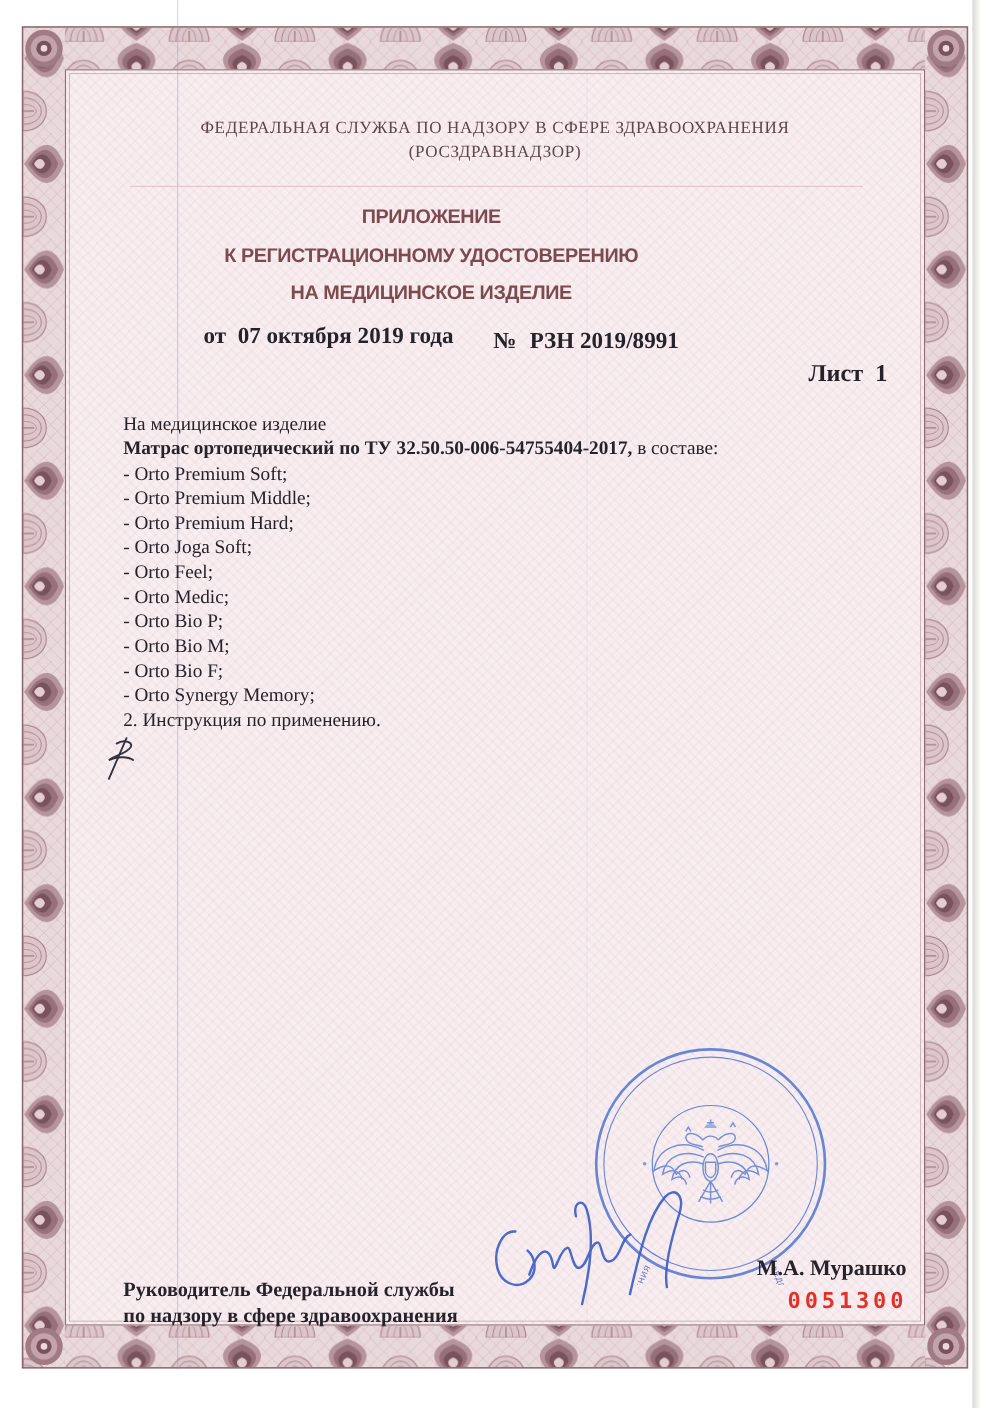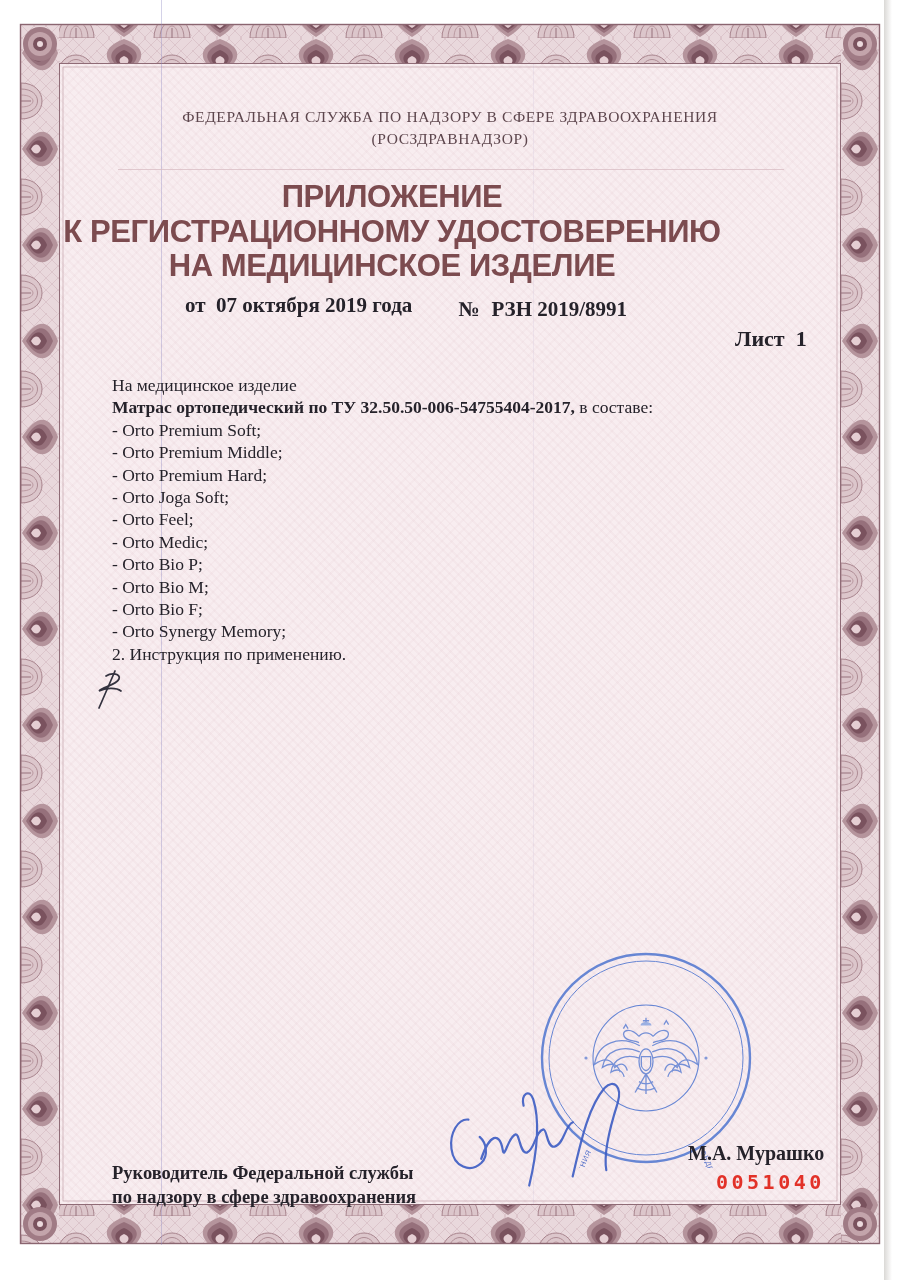--- a/index.html
+++ b/index.html
@@ -21,26 +21,26 @@
   .crease{position:absolute;left:161px;top:0;width:1px;height:1245px;
     background:#8f88c2;opacity:.38;}
   .crease2{position:absolute;left:533px;top:64px;width:1px;height:1140px;
     background:#8f88c2;opacity:.10;}
 
   .agency{position:absolute;left:60px;top:106px;width:780px;text-align:center;
     font-size:15.5px;letter-spacing:.6px;color:#5d464d;line-height:22px;font-weight:400;}
   .rule{position:absolute;left:118px;top:169px;width:666px;border-top:1px solid #d9bec5;opacity:.8;}
 
   .doc-title{position:absolute;left:60px;top:180px;width:664px;text-align:center;
-    font-family:"Liberation Sans",sans-serif;font-weight:700;font-size:31px;
+    font-family:"Liberation Sans",sans-serif;font-weight:700;font-size:18px;
     letter-spacing:-0.4px;color:#7c4b4f;line-height:34.5px;}
 
   .issue-row{position:absolute;left:185px;top:293px;width:620px;font-size:21px;font-weight:700;}
   .issue-date{display:inline-block;white-space:pre;}
-  .issue-number{display:inline-block;margin-left:46px;transform:translateY(4px);white-space:pre;}
+  .issue-number{display:inline-block;margin-left:36px;transform:translateY(4px);white-space:pre;}
   .issue-number .nsign{margin-right:12px;}
   .sheet{position:absolute;left:735px;top:326px;font-size:22px;font-weight:700;white-space:pre;text-align:center;}
 
   .body-block{position:absolute;left:112px;top:374px;width:690px;
     font-size:17.5px;line-height:22.4px;}
   .body-line{white-space:pre;}
   .b{font-weight:700;}
 
   .footer-title{position:absolute;left:112px;top:1162px;font-size:18.5px;font-weight:700;line-height:23.5px;}
   .signer-name{position:absolute;left:688px;top:1142px;font-size:20px;font-weight:700;white-space:pre;}
@@ -205,15 +205,15 @@
       <path d="M128,98 C138,66 148,30 166,12 C176,3 184,12 178,28 C170,48 160,76 162,94"></path>
       <path d="M84,104 C94,72 100,42 94,18 C91,7 82,12 84,24"></path>
     </g>
   </svg>
 
   <div class="footer-title">
     <div>Руководитель Федеральной службы</div>
     <div>по надзору в сфере здравоохранения</div>
   </div>
   <div class="signer-name">М.А. Мурашко</div>
-  <div class="serial">0051040</div>
+  <div class="serial">0051300</div>
 
 </div>
 
 </body></html>

